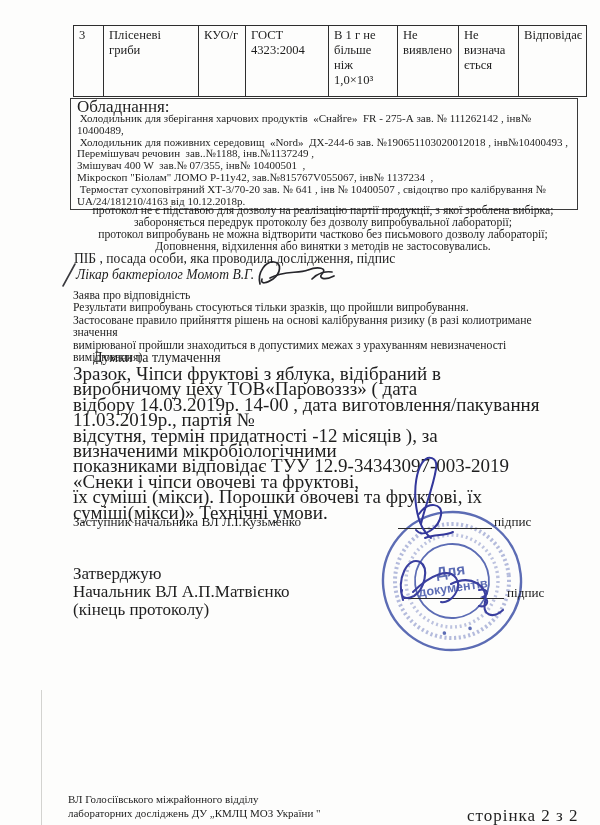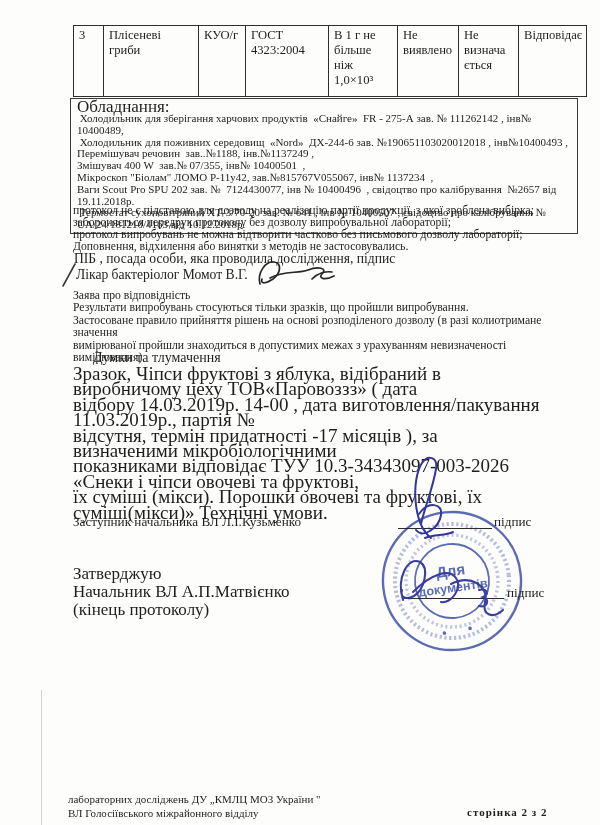--- a/index.html
+++ b/index.html
@@ -18,38 +18,38 @@
   }
   
   .eqbox{
     position:absolute;left:70px;top:98px;width:508px;border:1px solid #3a3a3a;
     padding:2px 4px 2px 6px;box-sizing:border-box;
   }
   .eqbox .eqtitle{font-weight:normal;font-size:17px;line-height:12px;}
   .eqbox .eqline{font-size:11px;line-height:11.8px;white-space:pre-wrap;}
   
   .notes{position:absolute;left:73px;top:205px;width:500px;}
-  .notes div{font-size:11.7px;line-height:12.1px;}
+  .notes div{font-size:11.7px;line-height:12.1px;text-align:center;}
   .fio-line{position:absolute;left:74px;top:251px;font-size:13.6px;}
-  .doctor-line{position:absolute;left:76px;top:267px;font-size:13.6px;}
+  .doctor-line{position:absolute;left:76px;top:267px;font-size:13.6px;font-style:italic;}
   .statement{position:absolute;left:73px;top:290px;width:500px;}
   .statement div{font-size:11.7px;line-height:12.4px;}
   .opinions-title{position:absolute;left:73px;top:350px;font-size:14px;padding-left:20px;}
   .opinions{position:absolute;left:73px;top:366px;width:470px;}
   .opinions div{font-size:19px;line-height:15.4px;}
   
   .deputy-label{position:absolute;left:73px;top:514px;font-size:13.2px;}
   .sigline1{position:absolute;left:398px;top:528px;width:94px;border-bottom:1.3px solid #2a2a2a;}
   .siglabel1{position:absolute;left:494px;top:514px;font-size:13.2px;}
   .approve{position:absolute;left:73px;top:565px;font-size:17px;line-height:18px;}
   .sigline2{position:absolute;left:404px;top:598px;width:100px;border-bottom:1.3px solid #2a2a2a;}
   .siglabel2{position:absolute;left:507px;top:585px;font-size:13.2px;}
   
   .footer{position:absolute;left:68px;top:792px;font-size:11px;line-height:14px;}
-  .pagenum{position:absolute;left:467px;top:806px;font-size:11px;letter-spacing:1px;font-weight:bold;}
+  .pagenum{position:absolute;left:467px;top:806px;font-size:17px;letter-spacing:1px;}
   
   .svgabs{position:absolute;}
   .scanline{position:absolute;left:41px;top:690px;width:1px;height:135px;background:#d3d3d0;}
 </style>
 </head>
 <body>
 
 <div class="page">
 
   <table class="rtable">
@@ -77,21 +77,20 @@
   </tbody>
     </table>
 
   <div class="eqbox">
     <div class="eqtitle">Обладнання:</div>
     <div class="eqline"> Холодильник для зберігання харчових продуктів  «Снайге»  FR - 275-А зав. № 111262142 , інв№ 10400489,</div>
     <div class="eqline"> Холодильник для поживних середовищ  «Nord»  ДХ-244-6 зав. №190651103020012018 , інв№10400493 ,</div>
     <div class="eqline">Перемішувач речовин  зав..№1188, інв.№1137249 ,</div>
     <div class="eqline">Змішувач 400 W  зав.№ 07/355, інв№ 10400501  ,</div>
     <div class="eqline">Мікроскоп "Біолам" ЛОМО Р-11у42, зав.№815767V055067, інв№ 1137234  ,</div>
-    <div class="eqline">Ваги Scout Pro SPU 202 зав. №  7124430077, інв № 10400496  , свідоцтво про калібрування  №2657 від 19.11.2018р.</div>
     <div class="eqline"> Термостат сухоповітряний ХТ-3/70-20 зав. № 641 , інв № 10400507 , свідоцтво про калібрування №</div>
     <div class="eqline">UA/24/181210/4163 від 10.12.2018р.</div>
   </div>
 
   <div class="notes">
     <div>протокол не є підставою для дозволу на реалізацію партії продукції, з якої зроблена вибірка;</div>
     <div>забороняється передрук протоколу без дозволу випробувальної лабораторії;</div>
     <div>протокол випробувань не можна відтворити частково без письмового дозволу лабораторії;</div>
     <div>Доповнення, відхилення або винятки з методів не застосовувались.</div>
   </div>
@@ -107,30 +106,30 @@
     <g stroke="#26262b" stroke-width="1.7" fill="none" stroke-linecap="round">
       <path d="M8,27 C5,15 14,4 22,5 C30,6 29,16 21,22 C15,26 8,28 10,22"></path>
       <path d="M18,21 C32,13 46,17 56,13 C66,9 76,11 70,17 C66,21 72,24 82,19"></path>
       <path d="M60,22 C66,16 74,14 80,15"></path>
     </g>
   </svg>
 
   <div class="statement">
     <div>Заява про відповідність</div>
     <div>Результати випробувань стосуються тільки зразків, що пройшли випробування.</div>
-    <div>Застосоване правило прийняття рішень на основі розподіленого дозволу (в разі колиотримане значення</div>
+    <div>Застосоване правило прийняття рішень на основі калібрування ризику (в разі колиотримане значення</div>
     <div>вимірюваної пройшли знаходиться в допустимих межах з урахуванням невизначеності вимірювання)</div>
   </div>
 
   <div class="opinions-title">Думки та тлумачення</div>
   <div class="opinions">
     <div>Зразок, Чіпси фруктові з яблука, відібраний в виробничому цеху  ТОВ«Паровоззз» ( дата</div>
     <div>відбору  14.03.2019р. 14-00 , дата виготовлення/пакування  11.03.2019р., партія №</div>
-    <div>відсутня, термін придатності -17 місяців ),  за визначеними мікробіологічними</div>
-    <div>показниками відповідає ТУУ 10.3-34343097-003-2026 «Снеки і чіпси овочеві та фруктові,</div>
+    <div>відсутня, термін придатності -12 місяців ),  за визначеними мікробіологічними</div>
+    <div>показниками відповідає ТУУ 12.9-34343097-003-2019 «Снеки і чіпси овочеві та фруктові,</div>
     <div>їх суміші (мікси). Порошки овочеві та фруктові, їх суміші(мікси)»  Технічні умови.</div>
   </div>
 
   <svg class="svgabs" style="left:377px;top:506px;opacity:.85" width="150" height="150" viewBox="0 0 150 150">
     <g transform="rotate(-6 75 75)" stroke="#4053a8" fill="none">
       <circle cx="75" cy="75" r="69" stroke-width="2.4"></circle>
       <circle cx="75" cy="75" r="57" stroke-width="4" stroke-dasharray="2.2,2.6" opacity="0.45"></circle>
       <circle cx="75" cy="75" r="46" stroke-width="3.4" stroke-dasharray="2,2.8" opacity="0.4"></circle>
       <circle cx="75" cy="75" r="37" stroke-width="1.8"></circle>
       <circle cx="62" cy="126" r="1.8" fill="#4053a8" stroke="none"></circle>
@@ -165,20 +164,20 @@
   <svg class="svgabs" style="left:393px;top:540px" width="125" height="90" viewBox="0 0 125 90">
     <g stroke="#3a3f9f" stroke-width="2.1" fill="none" stroke-linecap="round">
       <path d="M10,60 C3,38 15,16 27,22 C37,28 31,50 21,56 C13,60 7,58 9,50"></path>
       <path d="M20,52 C38,34 56,28 63,38 C70,48 58,64 48,62"></path>
       <path d="M58,44 C78,34 96,46 92,62 C89,74 99,80 110,70"></path>
       <path d="M86,50 C94,48 97,54 90,57 C97,59 95,68 86,66"></path>
     </g>
   </svg>
 
   <div class="footer">
+    <div>ВЛ Голосіївського міжрайонного відділу</div>
     <div>лабораторних досліджень ДУ „КМЛЦ МОЗ України "</div>
-    <div>ВЛ Голосіївського міжрайонного відділу</div>
   </div>
   <div class="pagenum">сторінка  2  з  2</div>
 
   <div class="scanline"></div>
 
 </div>
 
 </body></html>

